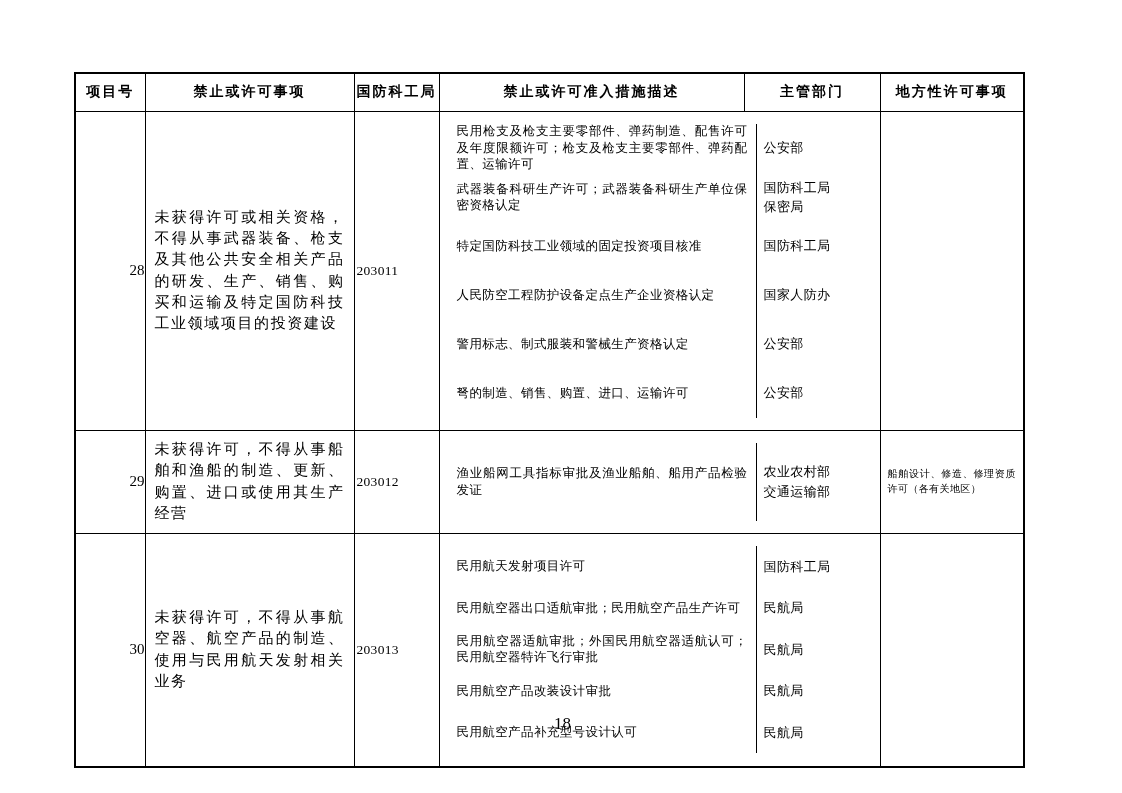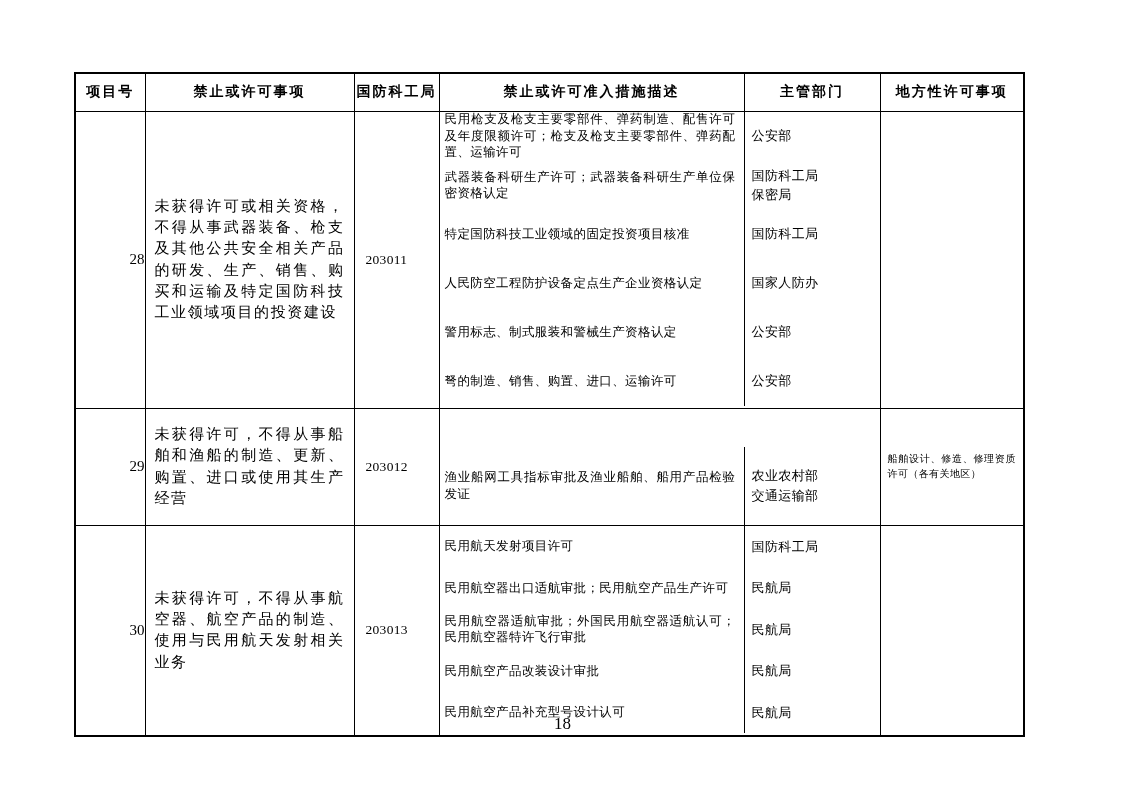--- a/index.html
+++ b/index.html
@@ -33,26 +33,26 @@
   tr.r30 { height: 211px; }
 
   td.c-id   { text-align: right; font-size: 15px; }
   td.c-item {
     padding: 0 9px;
     font-size: 15px;
     letter-spacing: 1.6px;
     line-height: 1.42;
     text-align: justify;
   }
-  td.c-code { font-size: 13.5px; padding-left: 11px; letter-spacing: 0.3px; }
-  td.c-mdz  { padding: 0; vertical-align: top; }
+  td.c-code { font-size: 13.5px; padding-left: 2px; letter-spacing: 0.3px; }
+  td.c-mdz  { padding: 12px; vertical-align: top; }
 
   .measures { display: flex; flex-direction: column; width: 100%; }
   .h-r28 { height: 294px; }
-  .h-r29 { height: 78px; margin-top: 38px; }
+  .h-r29 { height: 78px; }
   .h-r30 { height: 208px; }
   .measure { flex: 1 1 0; display: flex; align-items: stretch; min-height: 0; }
   .m-desc {
     width: 305px;
     border-right: 1px solid #000;
     display: flex; align-items: center;
     padding: 2px 8px 2px 5px;
   }
   .m-desc span {
     display: block; width: 100%;

